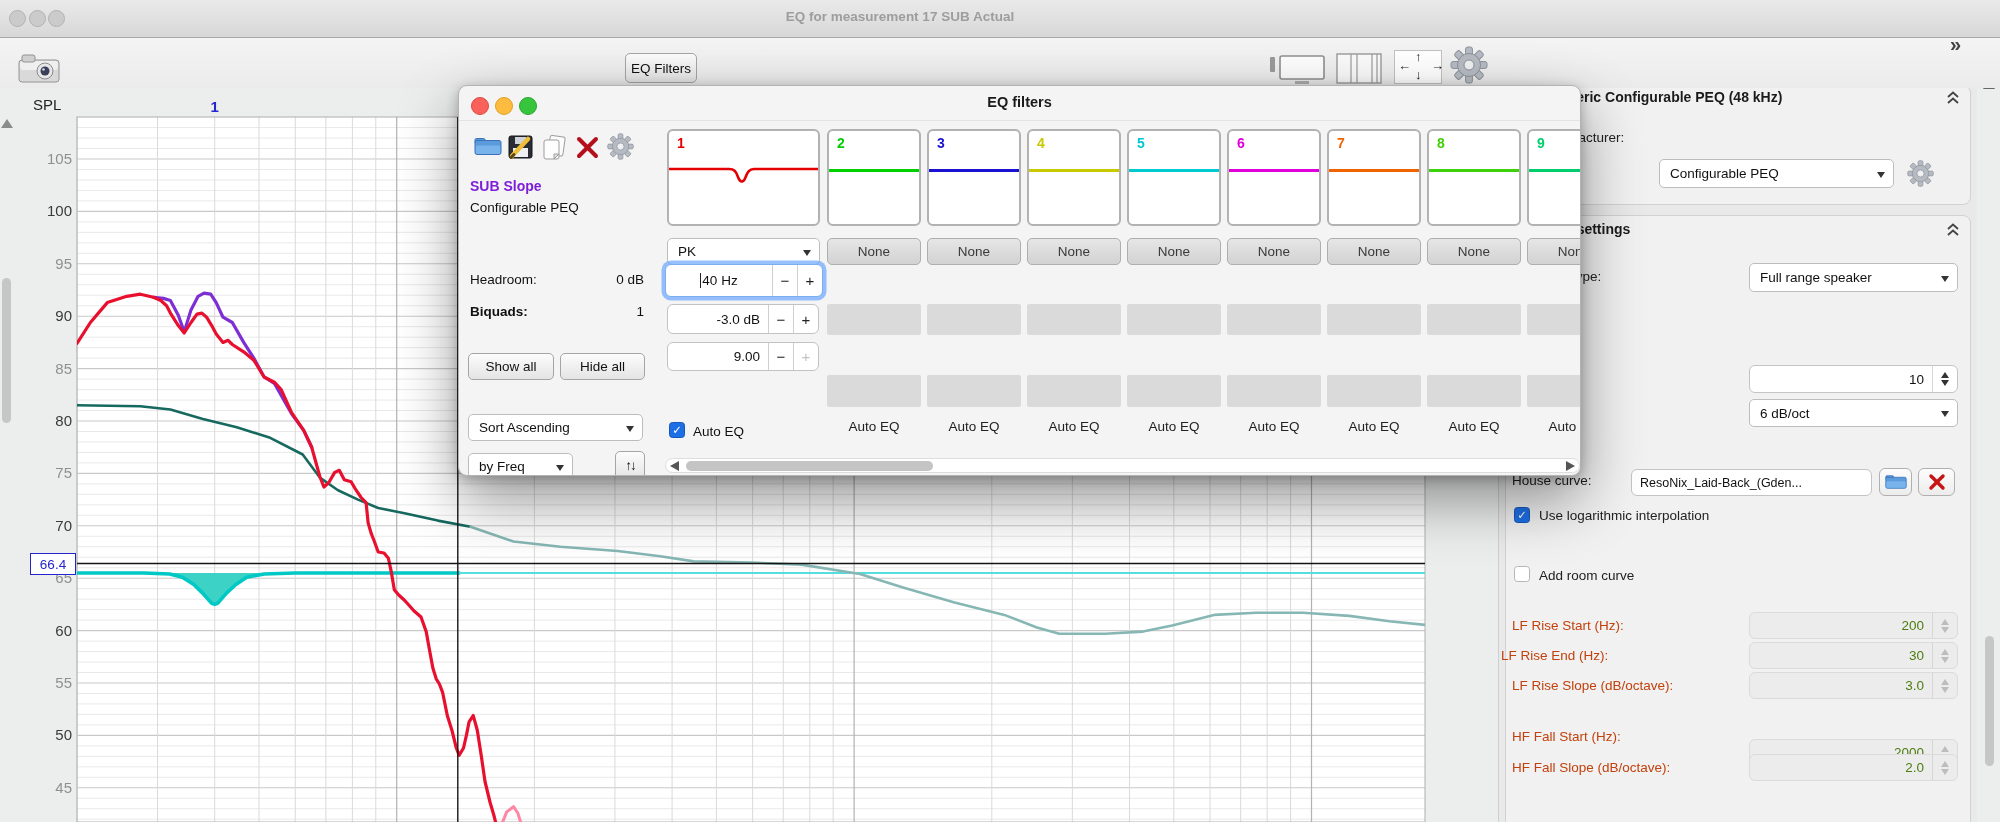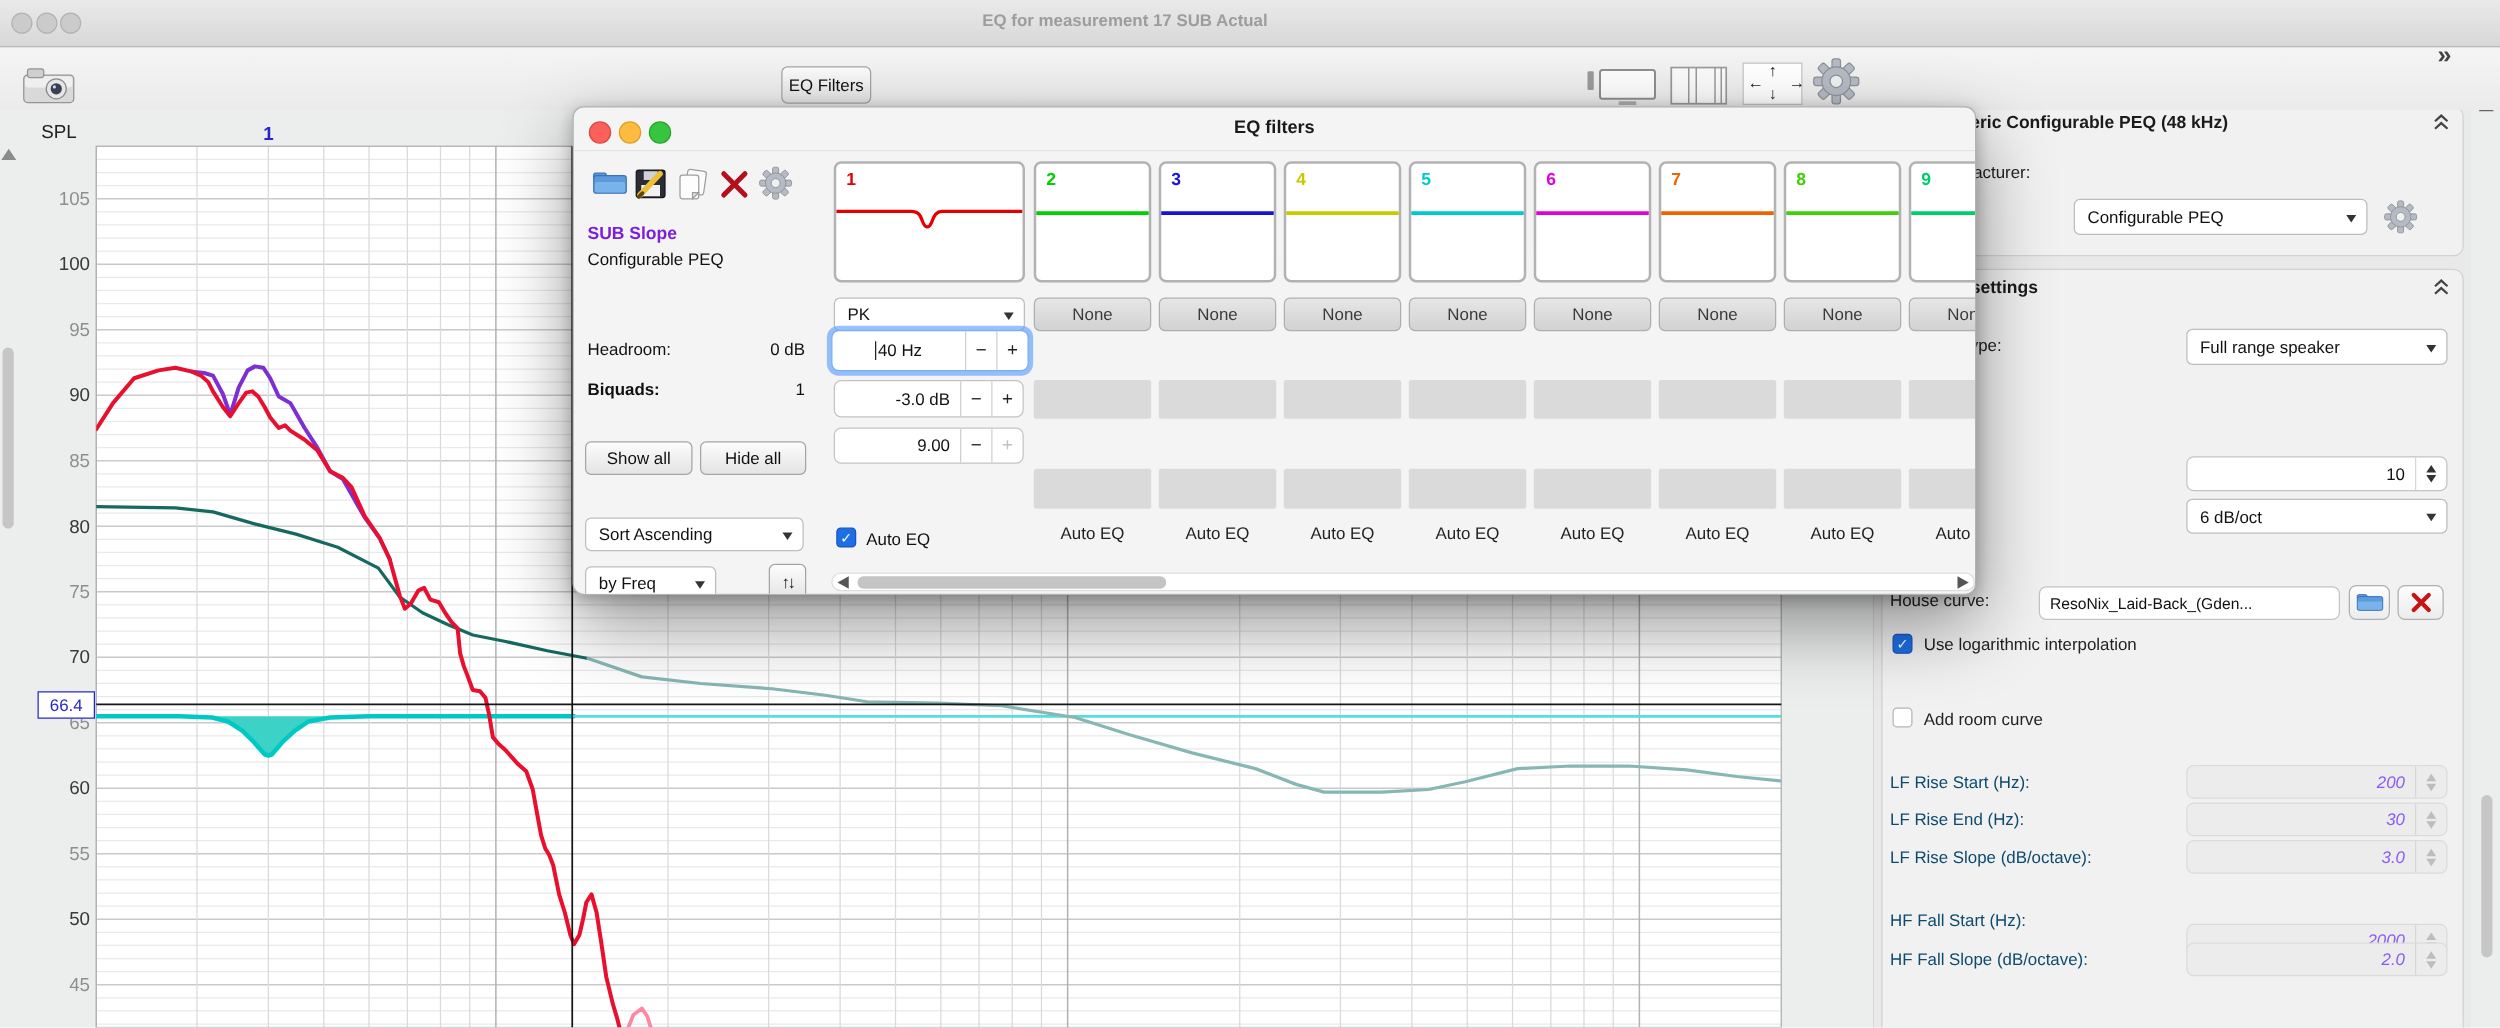--- a/index.html
+++ b/index.html
@@ -49,25 +49,25 @@
   .caret{display:inline-block;width:1px;height:15px;background:#222;margin-right:1px;}
   .chk{width:16px;height:16px;border-radius:3.5px;box-sizing:border-box;display:flex;align-items:center;justify-content:center;}
   .chk.on{background:#1e6fe6;border:1px solid #1557bb;color:#fff;font-size:11.5px;font-weight:bold;}
   .chk.off{background:#fff;border:1px solid #b5b5b5;}
   
   .rpanel{left:1498px;top:80px;width:478px;height:742px;background:#e9e9e9;border-left:1px solid #cfcfcf;
           border-top:1px solid #cfcfcf;border-top-left-radius:9px;z-index:10;}
   .card{position:absolute;left:6px;width:464px;background:#f1f1f1;border:1px solid #d2d2d2;border-radius:8px;}
   .sec-h{position:absolute;font-weight:bold;font-size:14px;color:#1b1b1b;white-space:nowrap;}
   .plbl{position:absolute;font-size:13.5px;color:#222;white-space:nowrap;}
-  .plbl.dis,.pval.dis{color:#0c4a6e;}
+  .plbl.dis,.pval.dis{color:#c2410c;}
   .spin{position:absolute;background:#fff;border:1px solid #c4c4c4;border-radius:6px;box-sizing:border-box;display:flex;}
   .spin.dis{background:#ececec;border-color:#dbdbdb;}
   .spin .tx{flex:1;display:flex;align-items:center;justify-content:flex-end;padding-right:8px;font-size:13.5px;color:#111;}
-  .spin.dis .tx{color:#8b5cf6;font-style:italic;}
+  .spin.dis .tx{color:#4d7c0f;}
   .stepper{width:24px;border-left:1px solid #d6d6d6;display:flex;flex-direction:column;align-items:center;justify-content:center;gap:2px;}
   .st-up{width:0;height:0;border-left:4.5px solid transparent;border-right:4.5px solid transparent;border-bottom:6px solid #333;}
   .st-dn{width:0;height:0;border-left:4.5px solid transparent;border-right:4.5px solid transparent;border-top:6px solid #333;}
   .spin.dis .st-up{border-bottom-color:#bdbdbd;}
   .spin.dis .st-dn{border-top-color:#bdbdbd;}
   .minibtn{position:absolute;background:linear-gradient(#fdfdfd,#ececec);border:1px solid #b0b0b0;border-radius:6px;
            box-sizing:border-box;display:flex;align-items:center;justify-content:center;}
   
   .cursor-lbl{left:30px;top:553px;width:44px;height:20px;background:#fff;border:1.5px solid #2525cf;
               color:#2525cf;font-size:13.5px;display:flex;align-items:center;justify-content:center;z-index:5;}
@@ -322,21 +322,21 @@
   <div class="plbl" style="left:40px;top:487px;">Add room curve</div>
   <div id="disabled-rows">
       <div class="plbl dis" style="left:13px;top:537px;">LF Rise Start (Hz):</div>
       <div class="spin dis" style="left:250px;top:531px;width:209px;height:27px;">
         <span class="tx pval dis">200</span>
         <span class="stepper">
           <span class="st-up"></span>
           <span class="st-dn"></span>
         </span>
       </div>
-      <div class="plbl dis" style="left:13px;top:567px;">LF Rise End (Hz):</div>
+      <div class="plbl dis" style="left:2px;top:567px;">LF Rise End (Hz):</div>
       <div class="spin dis" style="left:250px;top:561px;width:209px;height:27px;">
         <span class="tx pval dis">30</span>
         <span class="stepper">
           <span class="st-up"></span>
           <span class="st-dn"></span>
         </span>
       </div>
       <div class="plbl dis" style="left:13px;top:597px;">LF Rise Slope (dB/octave):</div>
       <div class="spin dis" style="left:250px;top:591px;width:209px;height:27px;">
         <span class="tx pval dis">3.0</span>

